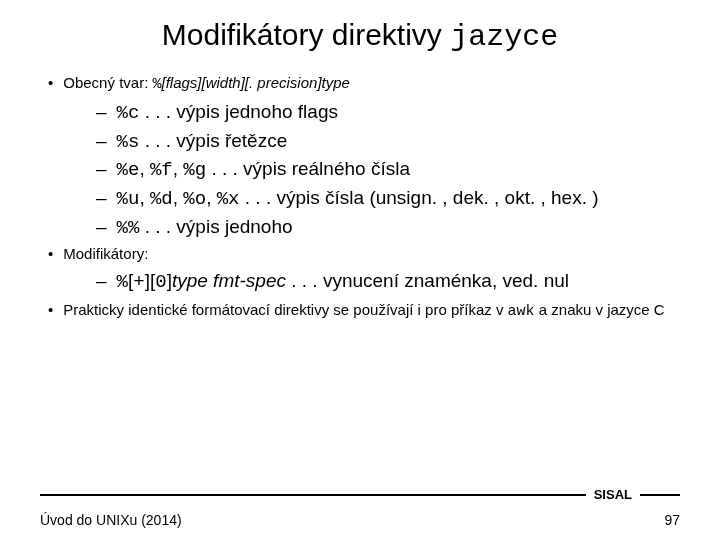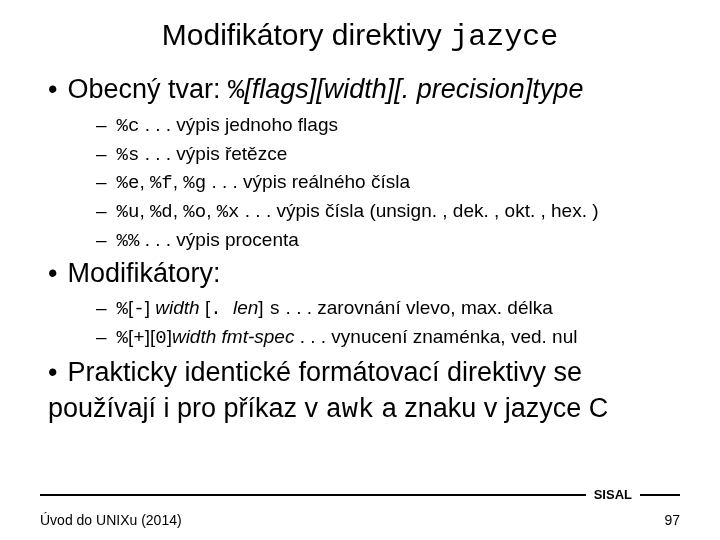--- a/index.html
+++ b/index.html
@@ -12,21 +12,21 @@
     padding: 18px 40px 10px 40px;
     position: relative;
   }
   .title {
     text-align: center;
     font-size: 30px;
     margin-bottom: 20px;
   }
   .mono { font-family: "Courier New", monospace; }
   .bullet {
-    font-size: 27px;
+    font-size: 15px;
     margin-bottom: 6px;
     margin-top: 4px;
     padding-left: 8px;
   }
   .bullet-dot { margin-right: 10px; }
   .italic { font-style: italic; }
   .sublist { margin-left: 56px; }
   .subitem {
     font-size: 19px;
     line-height: 1.35;
@@ -75,30 +75,29 @@
 
 <div class="bullet">
   <span class="bullet-dot">•</span><span>Obecný tvar: </span><span class="mono">%</span><span class="italic">[flags][width][. precision]type</span>
 </div>
 
 <div class="sublist">
   <div class="subitem"><span class="dash">–</span><span class="mono">%c</span><span> . . . výpis jednoho flags</span></div>
   <div class="subitem"><span class="dash">–</span><span class="mono">%s</span><span> . . . výpis řetězce</span></div>
   <div class="subitem"><span class="dash">–</span><span class="mono">%e</span><span>, </span><span class="mono">%f</span><span>, </span><span class="mono">%g</span><span> . . . výpis reálného čísla</span></div>
   <div class="subitem"><span class="dash">–</span><span class="mono">%u</span><span>, </span><span class="mono">%d</span><span>, </span><span class="mono">%o</span><span>, </span><span class="mono">%x</span><span> . . . výpis čísla (unsign. , dek. , okt. , hex. )</span></div>
-  <div class="subitem"><span class="dash">–</span><span class="mono">%%</span><span> . . . výpis procenta</span></div>
+  <div class="subitem"><span class="dash">–</span><span class="mono">%%</span><span> . . . výpis jednoho</span></div>
 </div>
 
 <div class="bullet">
   <span class="bullet-dot">•</span><span>Modifikátory:</span>
 </div>
 
 <div class="sublist">
-  <div class="subitem"><span class="dash">–</span><span class="mono">%</span><span>[</span><span class="mono">-</span><span>]</span><span class="italic"> width </span><span>[</span><span class="mono">. </span><span class="italic">len</span><span>] </span><span class="mono">s</span><span>  . . . zarovnání vlevo, max. délka</span></div>
-  <div class="subitem"><span class="dash">–</span><span class="mono">%</span><span>[</span><span class="mono">+</span><span>][</span><span class="mono">0</span><span>]</span><span class="italic">width fmt-spec</span><span> . . . vynucení znaménka, ved. nul</span></div>
+  <div class="subitem"><span class="dash">–</span><span class="mono">%</span><span>[</span><span class="mono">+</span><span>][</span><span class="mono">0</span><span>]</span><span class="italic">type fmt-spec</span><span> . . . vynucení znaménka, ved. nul</span></div>
 </div>
 
 <div class="bullet" style="line-height:1.3;">
   <span class="bullet-dot">•</span><span>Prakticky identické formátovací direktivy se používají i pro příkaz v </span><span class="mono">awk</span><span> a znaku v jazyce C</span>
 </div>
 
 <div class="footer">
   <div class="footer-line">
     <div class="rule-long"></div>
     <div class="sisal">SISAL</div>

